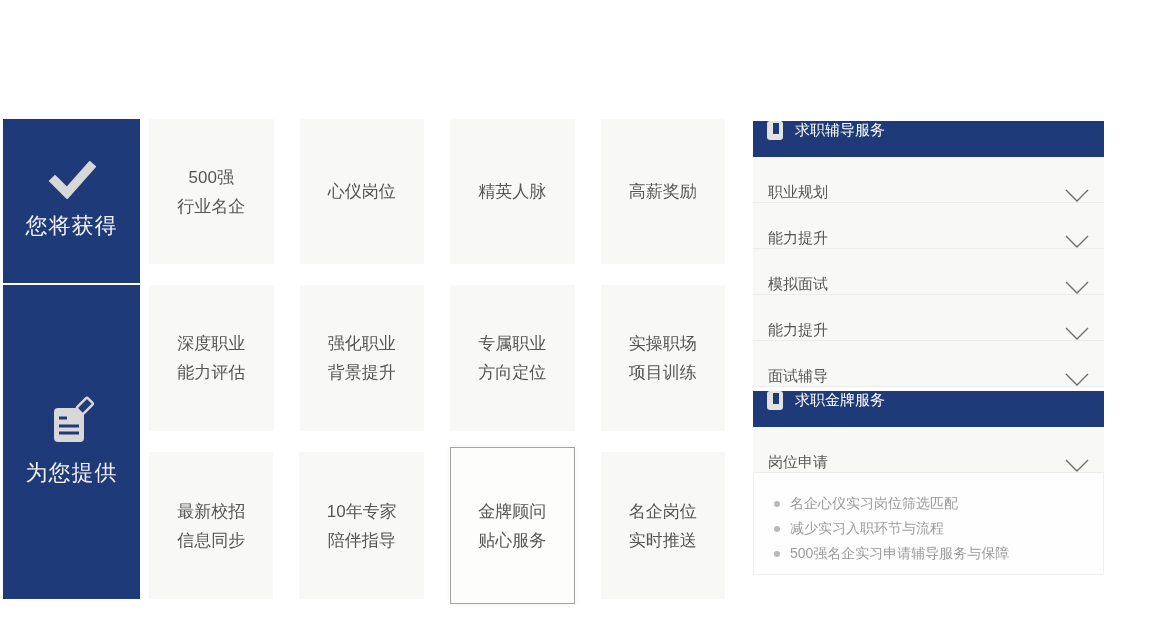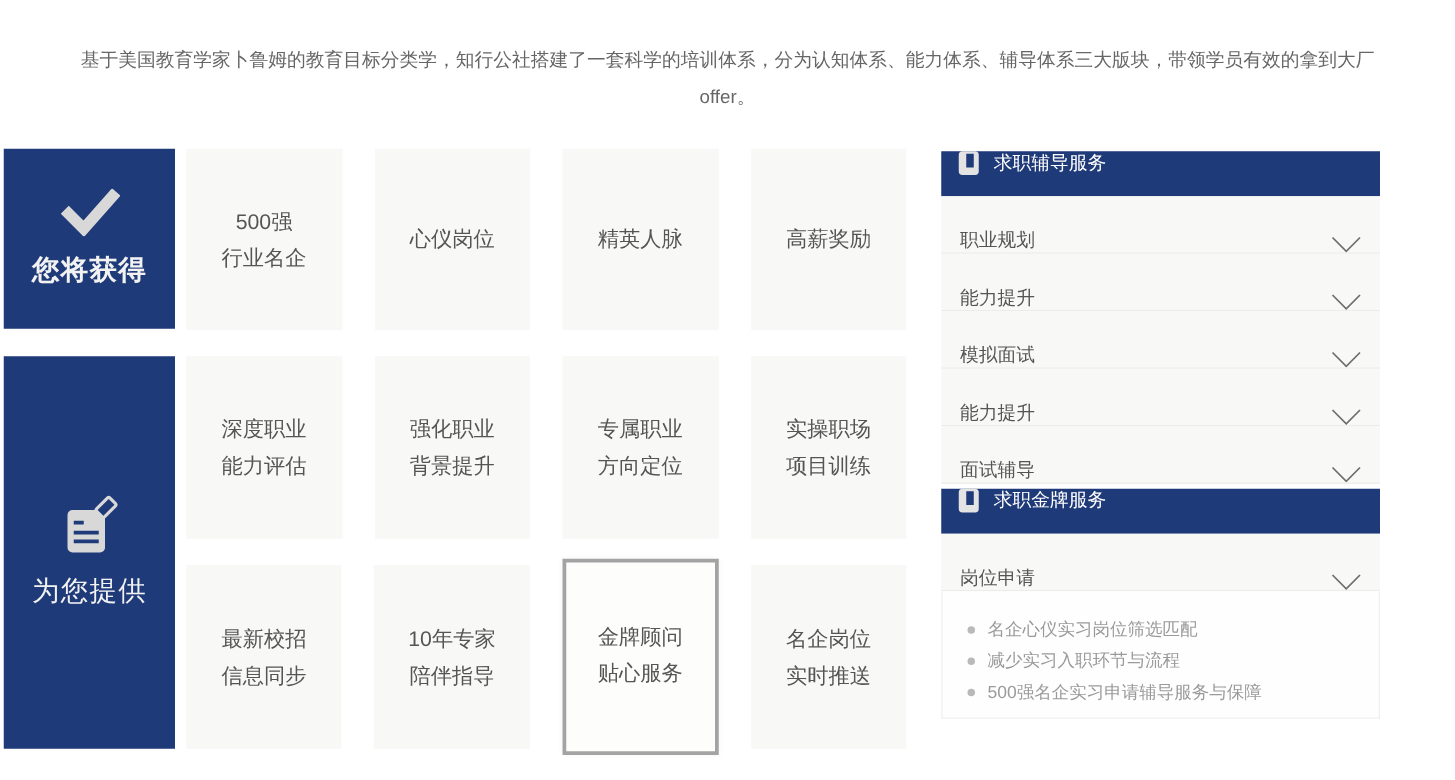--- a/index.html
+++ b/index.html
@@ -7,34 +7,34 @@
   .page { position:relative; width:1164px; height:624px; background:#ffffff; overflow:hidden; }
 
   
   .intro { position:absolute; top:34px; left:0; width:100%; text-align:center;
            color:#666; font-size:15px; line-height:29px; }
   .intro div { display:block; }
 
   
   .rail-panel { position:absolute; left:3px; width:137px; background:#1f3a78;
                 display:flex; flex-direction:column; align-items:center; justify-content:center; }
-  .rail-gain { top:119px; height:144px;font-weight:bold; }
+  .rail-gain { top:119px; height:164px; }
   .rail-provide { top:285px; height:314px; }
   .rail-label { color:#f2f2f2; font-size:22px; letter-spacing:1px; margin-top:12px; }
 
   
   .cards { position:absolute; left:149px; width:576px; display:flex;
            justify-content:space-between; align-items:flex-start;gap:26px; }
   .row1 { top:119px; } .row2 { top:285px; } .row3 { top:452px; }
   .card { width:136px; height:145px; background:#f8f8f6; display:flex; flex-direction:column;
           justify-content:center; align-items:center; text-align:center;
           color:#555; font-size:17px; line-height:29px; }
   .row2 .card { height:146px; } .row3 .card { height:147px; }
-  .card.highlighted { background:#fdfdfc; border:3px solid #a3a3a3; margin-top:-5px;
-                      height:157px; box-shadow:0 0 6px rgba(0,0,0,0.05);font-family:Liberation Mono, monospace; }
+  .card.highlighted { background:#fdfdfc; border:1px solid #a3a3a3; margin-top:-5px;
+                      height:157px; box-shadow:0 0 6px rgba(0,0,0,0.05); }
 
   
   .svc { position:absolute; left:753px; width:351px; }
   .svc-coaching { top:121px; } .svc-gold { top:391px; }
   .svc-header { height:36px; background:#1f3a78; color:#fff; font-size:15px;
                 display:flex; align-items:flex-start; padding:0 14px; }
   .book { position:relative; width:16px; height:19px; background:#e3e3e3;
           border-radius:3px; margin-right:12px; flex:0 0 auto; }
   .book-slot { position:absolute; left:6px; top:2px; width:6px; height:11px; background:#1f3a78; }
   .svc-row { height:46px; background:#f8f8f6; border-bottom:1px solid #ececea;
@@ -49,24 +49,20 @@
   .gold-bullets li { list-style:none; position:relative; padding-left:18px;
                      color:#9a9a9a; font-size:14px; line-height:25px; }
   .gold-bullets li::before { content:""; position:absolute; left:2px; top:10px;
                      width:6px; height:6px; border-radius:50%; background:#b9b9b9; }
 </style>
 </head>
 <body>
 
 <div class="page">
 
-  <div class="intro">
-    <div>基于美国教育学家卜鲁姆的教育目标分类学，知行公社搭建了一套科学的培训体系，分为认知体系、能力体系、辅导体系三大版块，带领学员有效的拿到大厂</div>
-    <div>offer。</div>
-  </div>
 
   <div class="rail-panel rail-gain">
     <svg width="48" height="38" viewBox="0 0 48 38">
       <path d="M7 20 L19 32 L42 6" fill="none" stroke="#d8d8d8" stroke-width="9" stroke-linecap="square" stroke-linejoin="miter"></path>
     </svg>
     <div class="rail-label">您将获得</div>
   </div>
 
   <div class="rail-panel rail-provide">
     <svg width="48" height="50" viewBox="0 0 48 50">

